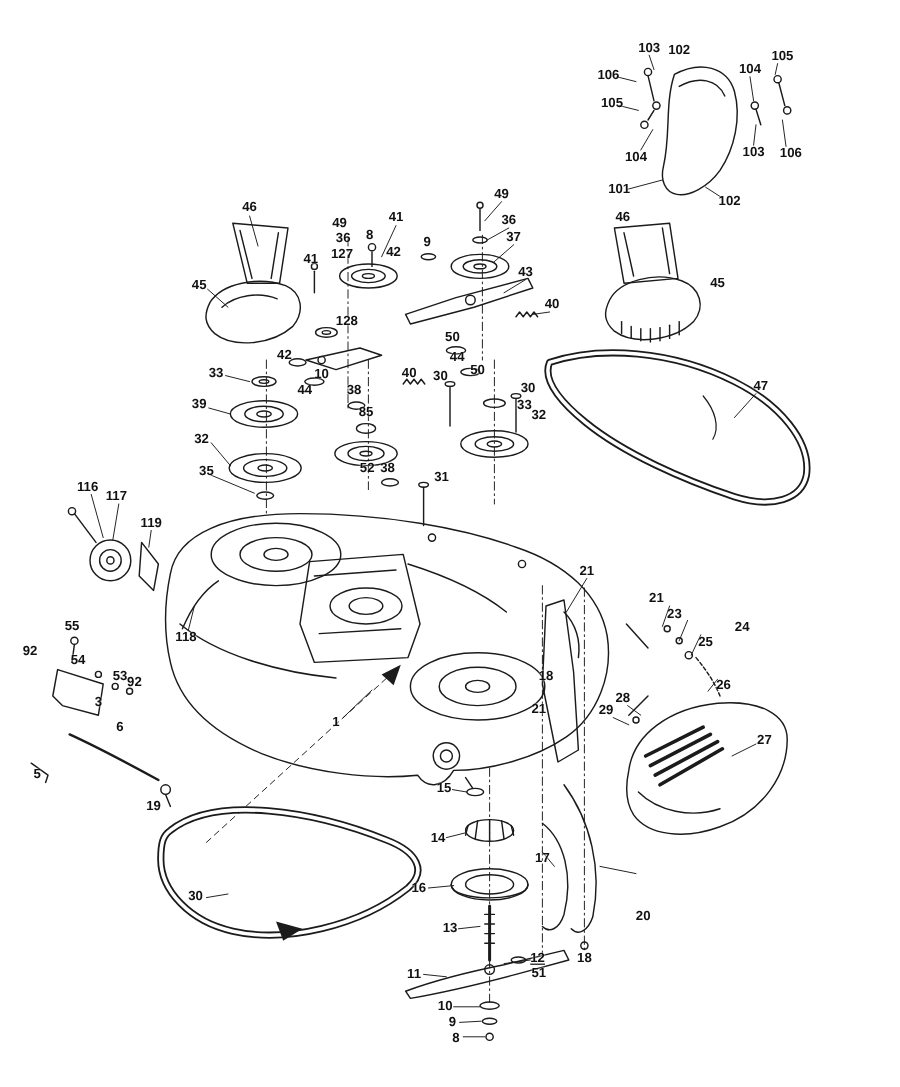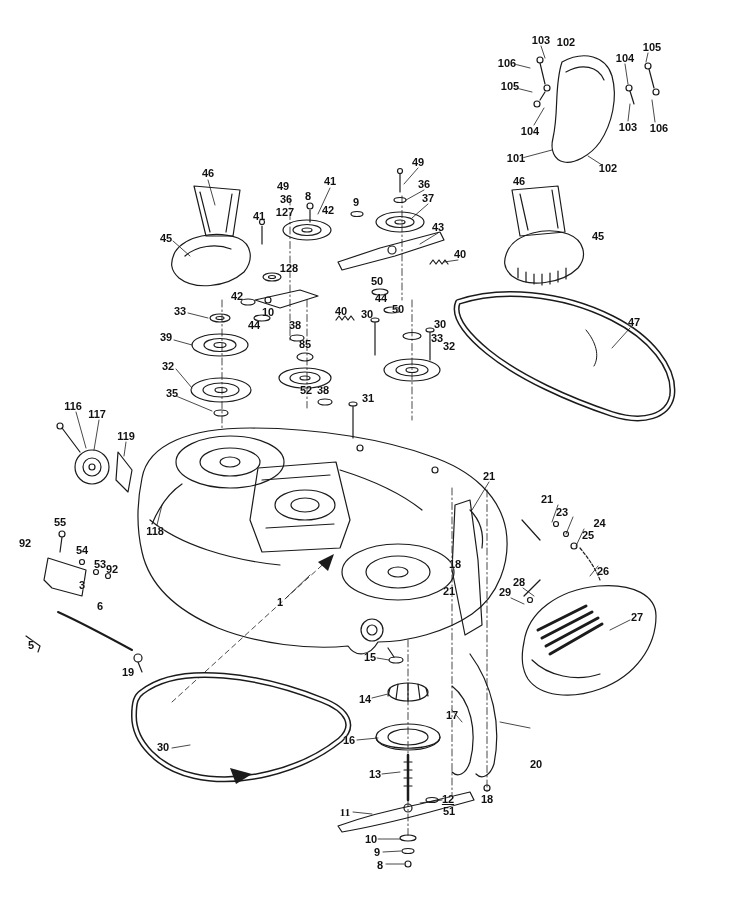--- a/index.html
+++ b/index.html
@@ -317,47 +317,47 @@
       <span class="callout" style="left: 323px; top: 390px;">38</span>
       <span class="callout" style="left: 352px; top: 398px; margin-left: 16px;">31</span>
       <span class="callout" style="left: 172px; top: 393px; text-align: right;">35</span>
       <span class="callout" style="left: 634px; top: 322px;">47</span>
       <span class="callout" style="left: 73px; top: 406px; text-align: right;">116</span>
       <span class="callout" style="left: 97px; top: 414px;">117</span>
       <span class="callout" style="left: 126px; top: 436px;">119</span>
       <span class="callout" style="left: 155px; top: 531px;">118</span>
       <span class="callout" style="left: 60px; top: 522px; text-align: center;">55</span>
       <span class="callout" style="left: 25px; top: 543px;">92</span>
-      <span class="callout" style="left: 82px; top: 550px;">54</span>
+      <span class="callout" style="left: 65px; top: 550px;">54</span>
       <span class="callout" style="left: 100px; top: 564px;">53</span>
       <span class="callout" style="left: 112px; top: 569px;">92</span>
       <span class="callout" style="left: 82px; top: 585px;">3</span>
       <span class="callout" style="left: 100px; top: 606px;">6</span>
       <span class="callout" style="left: 31px; top: 645px;">5</span>
       <span class="callout" style="left: 128px; top: 672px;">19</span>
       <span class="callout" style="left: 489px; top: 476px;">21</span>
       <span class="callout" style="left: 547px; top: 499px;">21</span>
       <span class="callout" style="left: 562px; top: 512px;">23</span>
-      <span class="callout" style="left: 578px; top: 523px; padding-left: 43px;">24</span>
+      <span class="callout" style="left: 597px; top: 523px; padding-left: 43px;">24</span>
       <span class="callout" style="left: 588px; top: 535px;">25</span>
       <span class="callout" style="left: 603px; top: 571px;">26</span>
       <span class="callout" style="left: 455px; top: 564px;">18</span>
       <span class="callout" style="left: 449px; top: 591px;">21</span>
       <span class="callout" style="left: 519px; top: 582px;">28</span>
       <span class="callout" style="left: 505px; top: 592px;">29</span>
       <span class="callout" style="left: 637px; top: 617px;">27</span>
       <span class="callout" style="left: 280px; top: 602px;">1</span>
       <span class="callout" style="left: 370px; top: 657px;">15</span>
       <span class="callout" style="left: 365px; top: 699px;">14</span>
       <span class="callout" style="left: 452px; top: 715px;">17</span>
       <span class="callout" style="left: 349px; top: 740px;">16</span>
       <span class="callout" style="left: 536px; top: 732px; margin-top: 32px;">20</span>
       <span class="callout" style="left: 163px; top: 747px;">30</span>
       <span class="callout" style="left: 375px; top: 774px;">13</span>
       <span class="callout" style="left: 448px; top: 799px; text-decoration: underline;">12</span>
       <span class="callout" style="left: 449px; top: 811px;">51</span>
       <span class="callout" style="left: 487px; top: 799px;">18</span>
-      <span class="callout" style="left: 345px; top: 812px; font-family: Liberation Serif, serif;">11</span>
+      <span class="callout" style="left: 345px; top: 812px;">11</span>
       <span class="callout" style="left: 371px; top: 839px;">10</span>
       <span class="callout" style="left: 377px; top: 852px;">9</span>
       <span class="callout" style="left: 380px; top: 865px;">8</span>
     </div>
 </div>
 
 </body></html>

